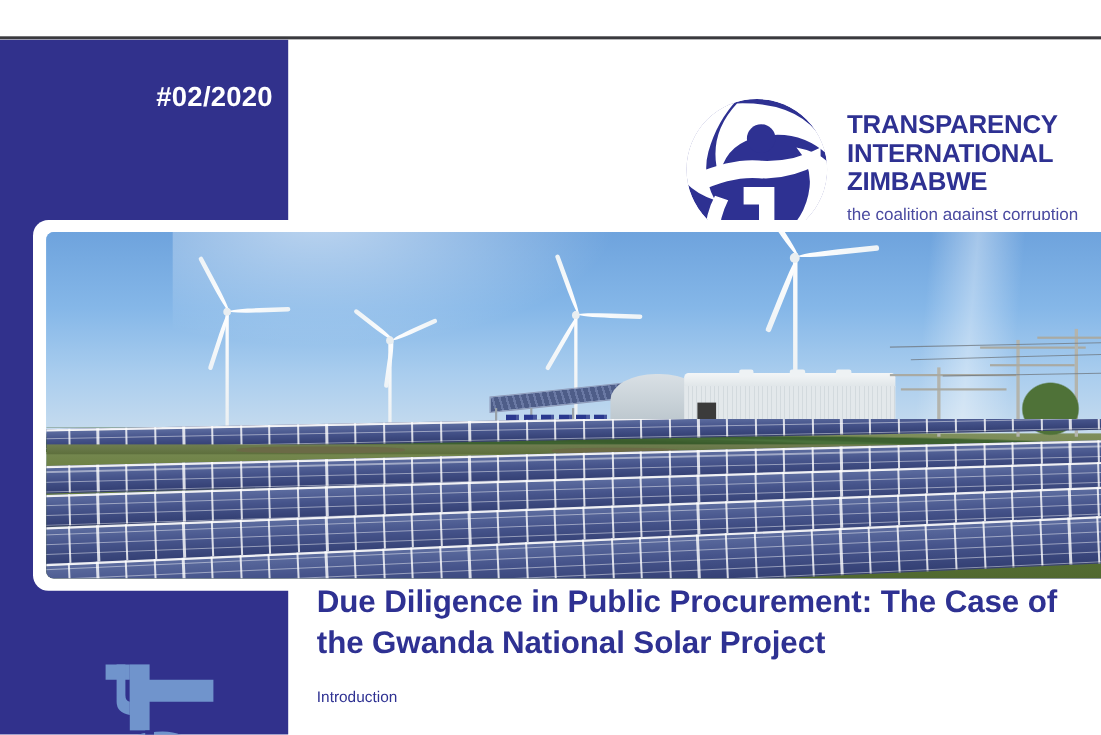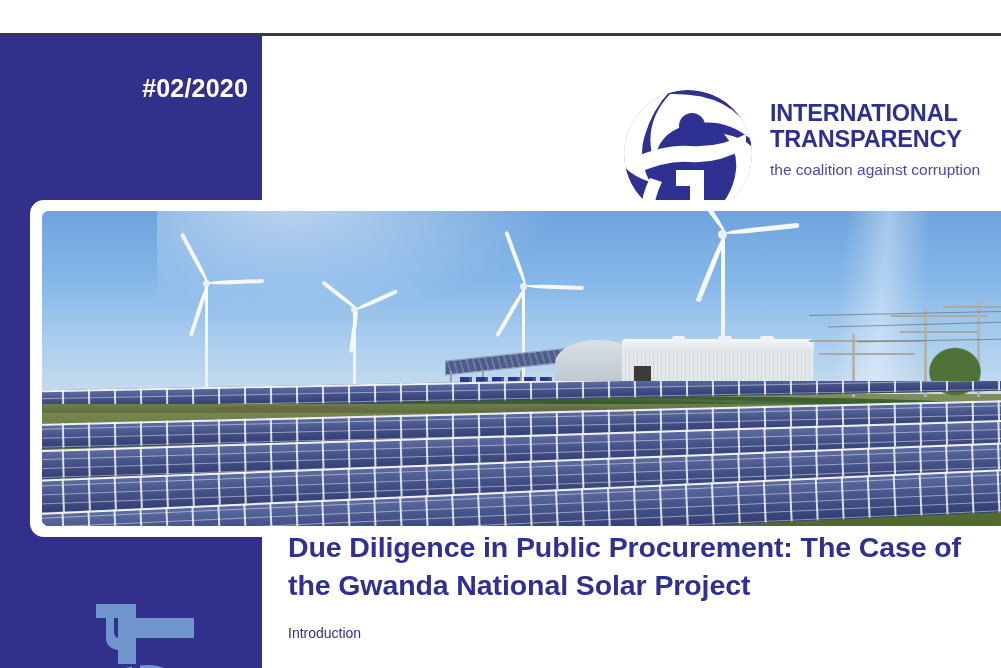--- a/index.html
+++ b/index.html
@@ -401,22 +401,23 @@
           <path d="M12 72 Q46 58 70 60 Q100 62 126 48 L126 62 Q98 78 70 76 Q46 74 16 88 Z" fill="#ffffff"></path>
 
           <path d="M56 84 L84 84 L84 140 L70 140 L70 100 L56 100 Z" fill="#ffffff"></path>
           <path d="M42 96 Q30 120 36 142 L22 142 Q18 114 30 92 Z" fill="#ffffff"></path>
 
           <circle cx="72" cy="40" r="13" fill="#2e3192"></circle>
         </g>
       </svg>
 
       <div id="logo-text">
+        <div class="logo-line">TRANSPARENCY</div>
         <div class="logo-line">INTERNATIONAL</div>
-        <div class="logo-line">TRANSPARENCY</div>
+        <div class="logo-line">ZIMBABWE</div>
         <div id="logo-tagline">the coalition against corruption</div>
       </div>
     </div>
 
     <div id="photo-frame">
       <div id="photo">
 
         <div class="sky"></div>
         <div class="sun-glow"></div>
         <div class="haze"></div>

